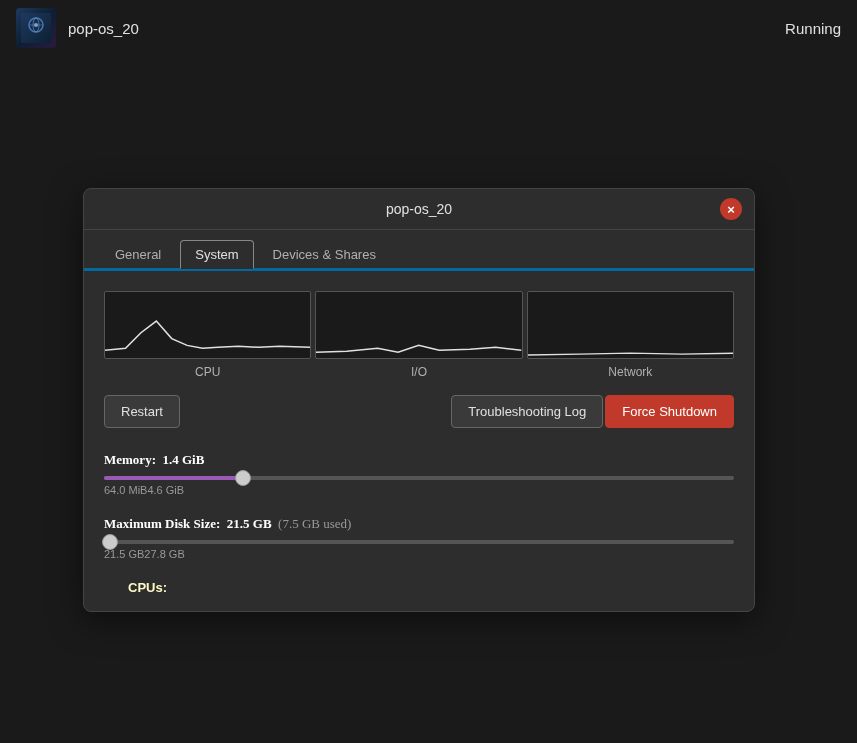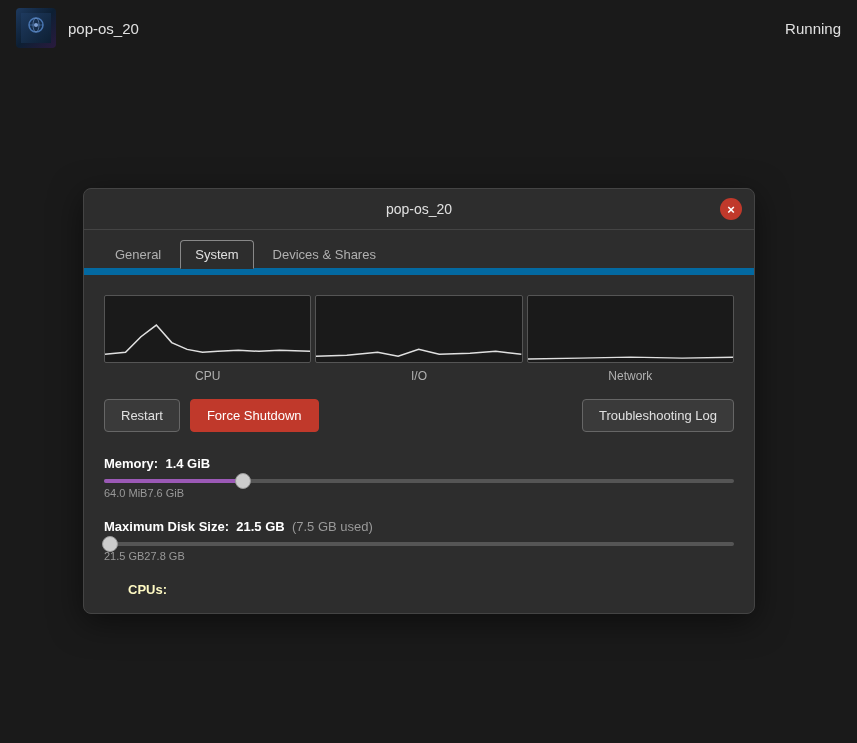--- a/index.html
+++ b/index.html
@@ -96,21 +96,21 @@
       font-weight: bold;
       line-height: 1;
     }
 
     
     .tabs {
       display: flex;
       align-items: center;
       gap: 4px;
       padding: 10px 16px 0;
-      border-bottom: 7px solid #0369a1;
+      border-bottom: 3px solid #0369a1;
       text-align: right;
     }
     .tab {
       padding: 6px 14px;
       color: #b0b0b0;
       font-size: 13px;
       cursor: pointer;
       border-radius: 4px 4px 0 0;
       border: 1px solid transparent;
       background: transparent;
@@ -159,21 +159,21 @@
     
     .cpu-svg, .io-svg, .network-svg {
       width: 100%;
       height: 100%;
     }
 
     
     .buttons-row {
       display: flex;
       align-items: center;
-      gap: 10px;
+      gap: 2px;
       margin-bottom: 24px;
     }
     .btn {
       padding: 8px 16px;
       font-size: 13px;
       border-radius: 4px;
       border: 1px solid #666;
       cursor: pointer;
       background: #3a3a3a;
       color: #e0e0e0;
@@ -188,20 +188,21 @@
     }
 
     
     .section {
       margin-bottom: 20px;
     }
     .section-label {
       color: #e0e0e0;
       font-size: 13px;
       margin-bottom: 8px;
+      font-family: Liberation Serif, serif;
     }
     .section-label span {
       color: #fff;
       font-weight: 600;
     }
     .section-label .secondary {
       color: #999;
       font-weight: 400;
     }
 
@@ -327,38 +328,38 @@
           <svg class="network-svg" viewBox="0 0 200 68" preserveAspectRatio="none">
             <polyline points="0,65 50,64 100,63 150,64 200,63" fill="none" stroke="#e0e0e0" stroke-width="1.5"></polyline>
           </svg>
         </div>
         <span class="chart-label">Network</span>
       </div>
     </div>
 
     <div class="buttons-row">
       <button class="btn">Restart</button>
+      <button class="btn btn-right">Troubleshooting Log</button>
       <button class="btn btn-danger">Force Shutdown</button>
-      <button class="btn btn-right">Troubleshooting Log</button>
     </div>
 
     <div class="section">
       <div class="section-label">
         <span>Memory:</span>
         &nbsp;<span>1.4 GiB</span>
       </div>
       <div class="slider-container">
         <div class="slider-track">
           <div class="slider-fill" style="width: 22%;"></div>
           <div class="slider-thumb" style="left: 22%;"></div>
         </div>
       </div>
       <div class="slider-range">
         <span>64.0 MiB</span>
-        <span>7.6 GiB</span>
+        <span>4.6 GiB</span>
       </div>
     </div>
 
     <div class="section">
       <div class="section-label">
         <span>Maximum Disk Size:</span>
         &nbsp;<span>21.5 GB</span>
         &nbsp;<span class="secondary">(7.5 GB used)</span>
       </div>
       <div class="slider-container">

